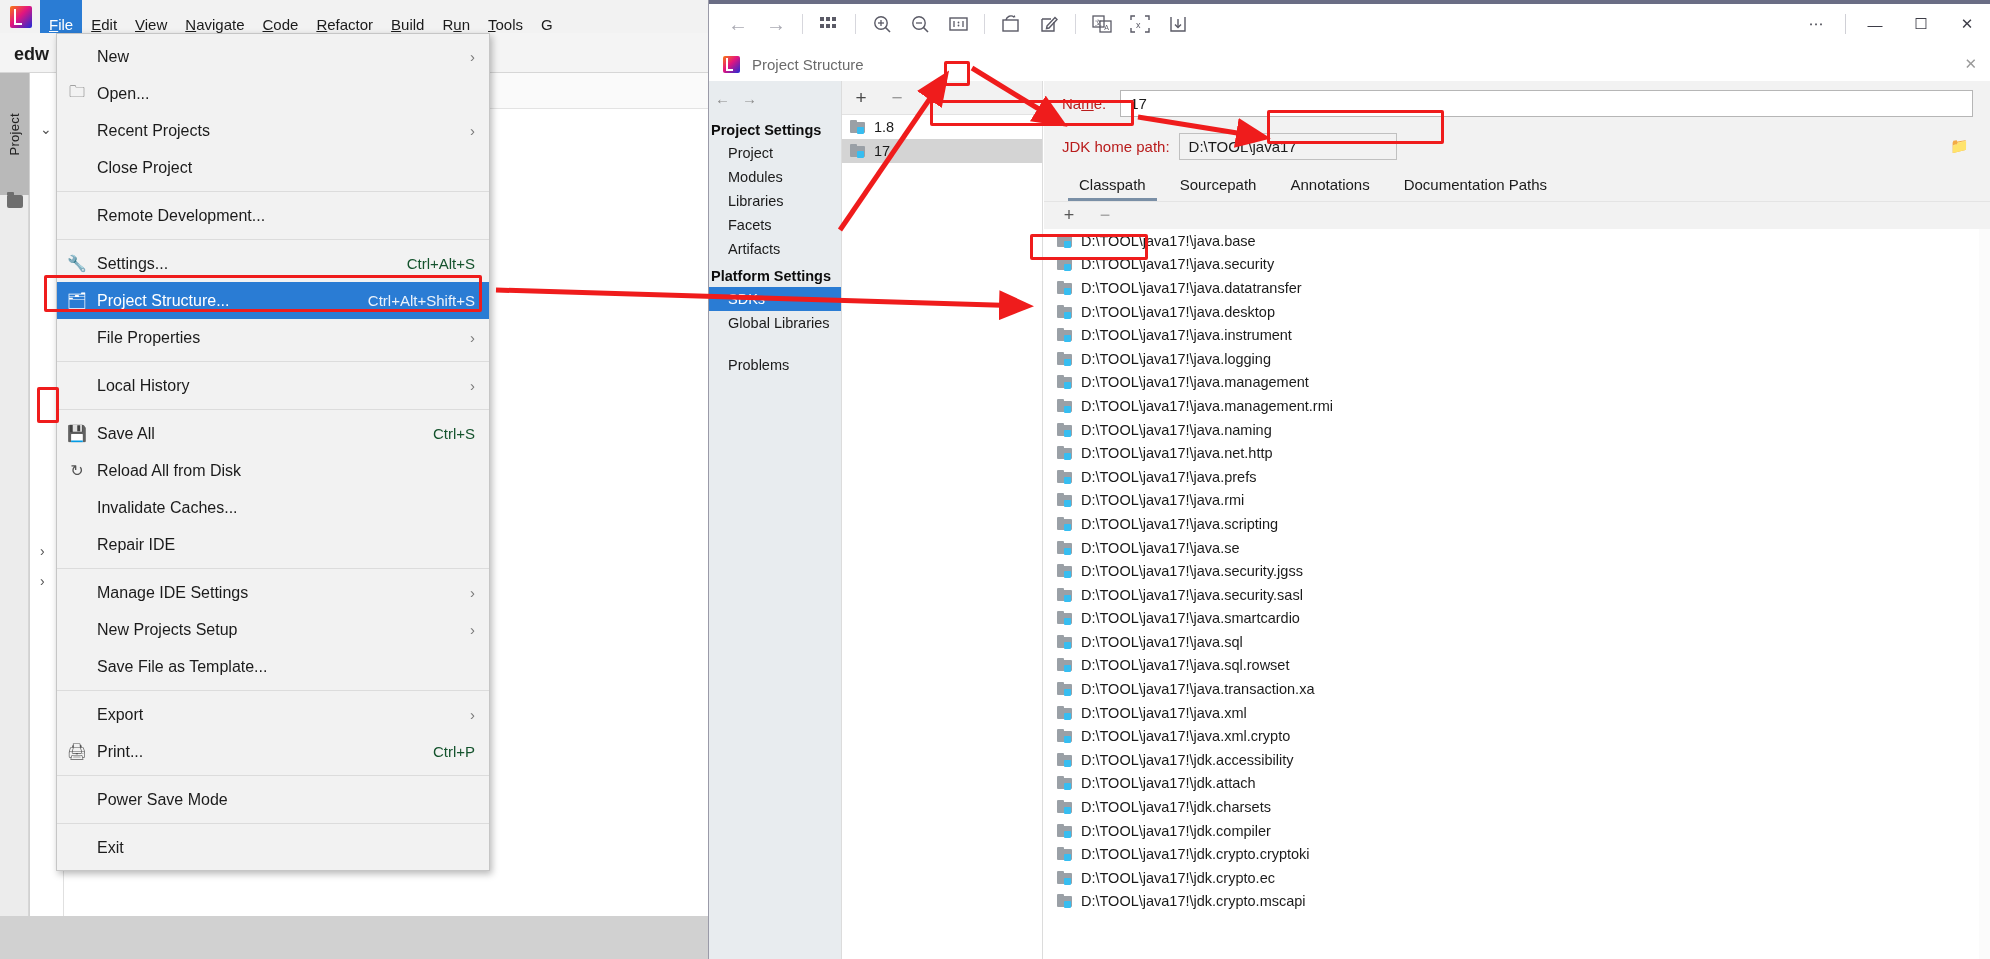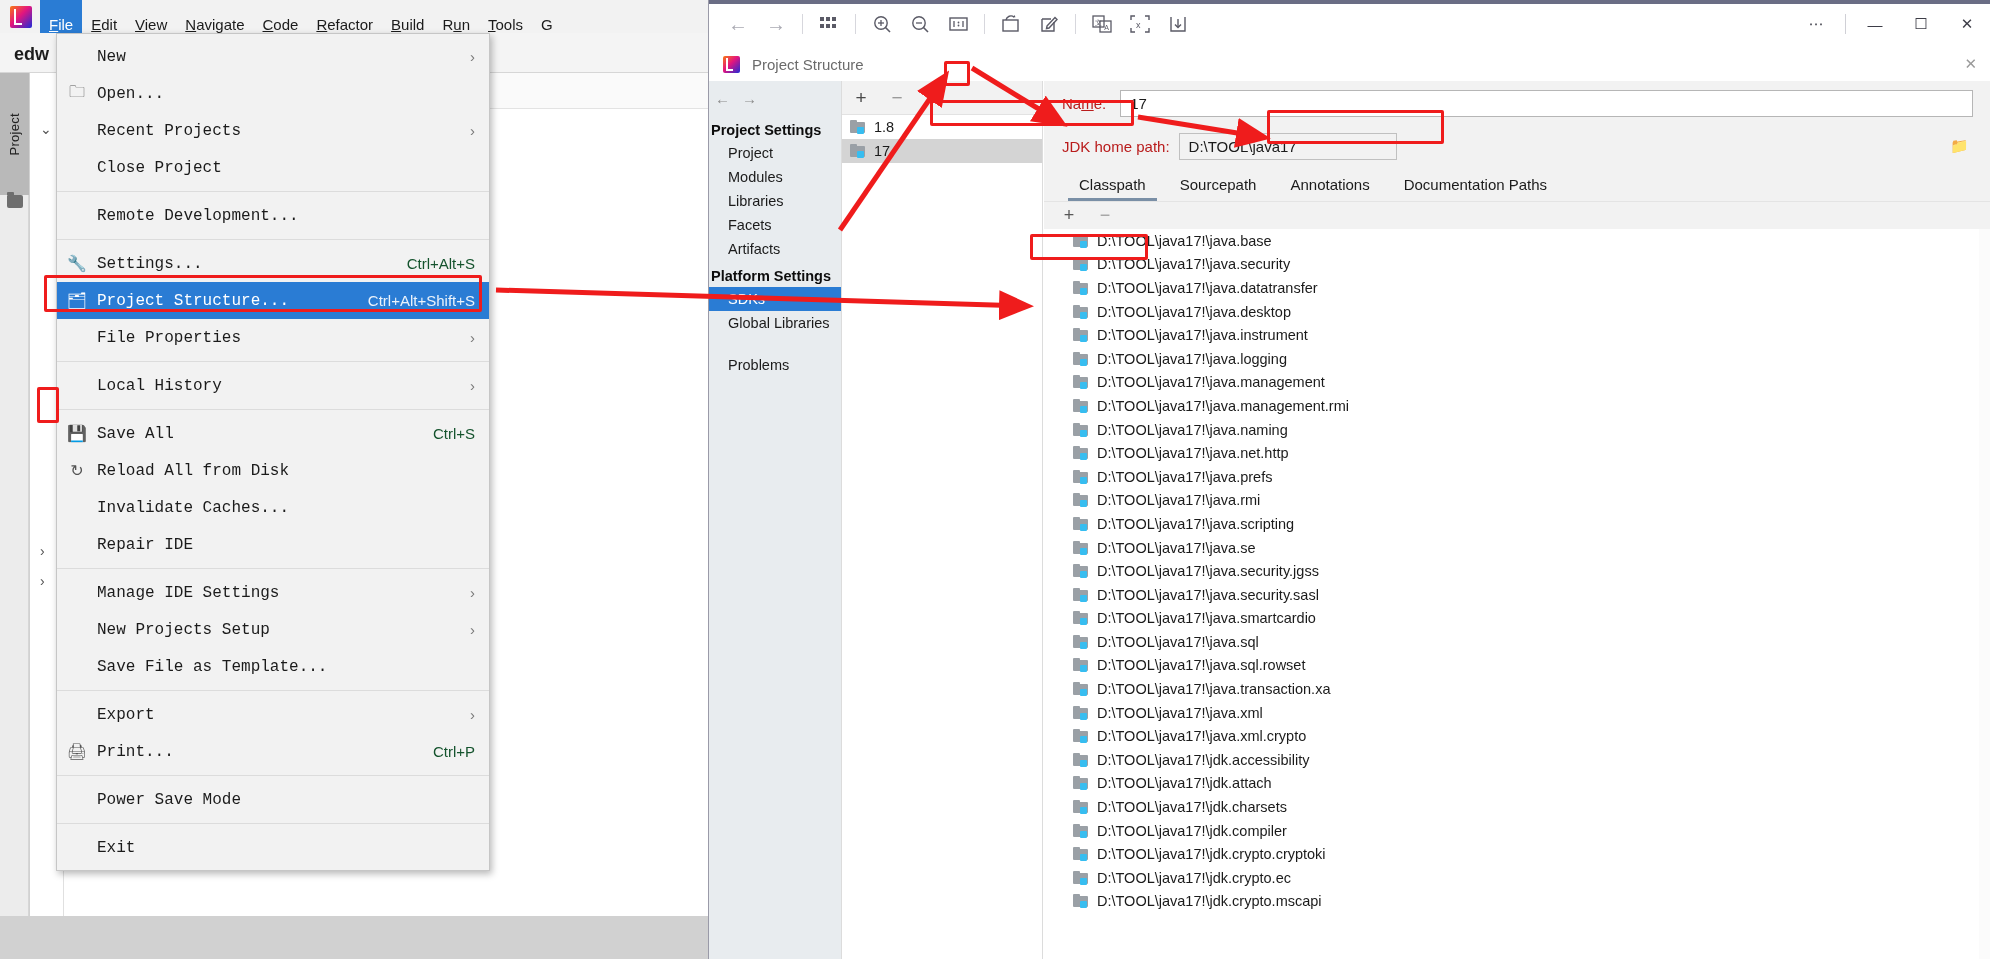--- a/index.html
+++ b/index.html
@@ -111,21 +111,21 @@
   .mi {
     height: 37px; display: flex; align-items: center;
     position: relative; padding: 0 14px 0 0;
     font-size: 16px; color: #1b1b1b; cursor: default;
   }
   .mi .mi-ico {
     width: 40px; flex: none; display: flex;
     align-items: center; justify-content: center;
     color: #555;
   }
-  .mi .mi-label { flex: 1; white-space: nowrap; font-family: Liberation Mono, monospace; }
+  .mi .mi-label { flex: 1; white-space: nowrap; }
   .mi .mi-accel { color: #14532d; font-size: 15px; margin-left: 20px; white-space: nowrap;}
   .mi .mi-arrow { color: #7a7a7a; font-size: 15px; margin-left: 16px; }
   .mi.sel { background: #2a7cd4; color: #fff; }
   .mi.sel .mi-accel { color: #eaf2fb; }
   .mi.sel .mi-ico { color: #fff; }
   .mi-sep { height: 1px; background: #dcdcdc; margin: 5px 0; }
 
   .hl-box {
     position: absolute; border: 3px solid #ef1c1c; border-radius: 2px;
     pointer-events: none; z-index: 60;
@@ -267,21 +267,21 @@
   #cp-toolbar {
     height: 28px; background: #f2f2f2; display:flex; align-items:center;
     padding-left: 16px; gap: 18px; border-top:1px solid #e4e4e4;
   }
   .cp-tb { font-size: 18px; color:#585858; width:18px; text-align:center; }
   #cp-list {
     position: absolute; left: 0; top: 148px; width: 947px; height: 730px;
     background: #ffffff; overflow: hidden;
   }
   .cp-row {
-    height: 23.6px; display: flex; align-items: center; padding-left: 29px;
+    height: 23.6px; display: flex; align-items: center; padding-left: 13px;
     font-size: 14.5px; color: #1b1b1b; white-space: nowrap;
   }
   #cp-scroll {
     position:absolute; right:0; top:0; width:12px; height:730px; background:#fbfbfb;
   }
 
   
   #arrows { position:absolute; left:0; top:0; width:1990px; height:959px;
             pointer-events:none; z-index: 55; }
 </style>

